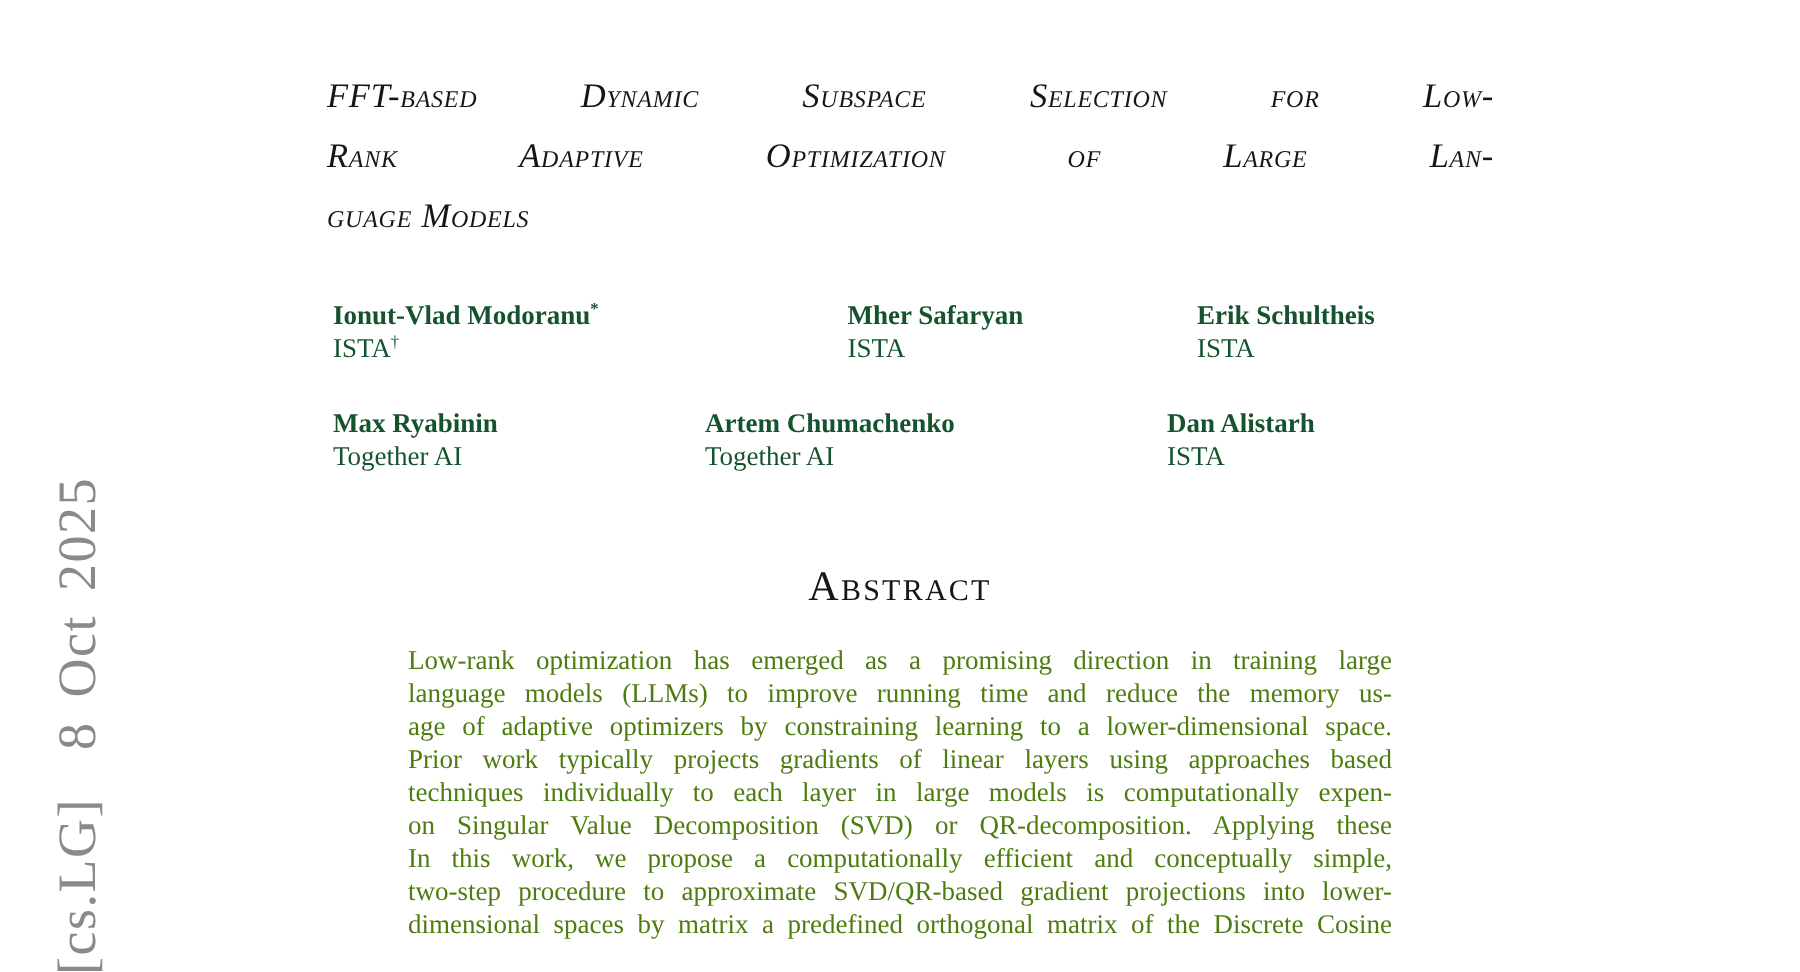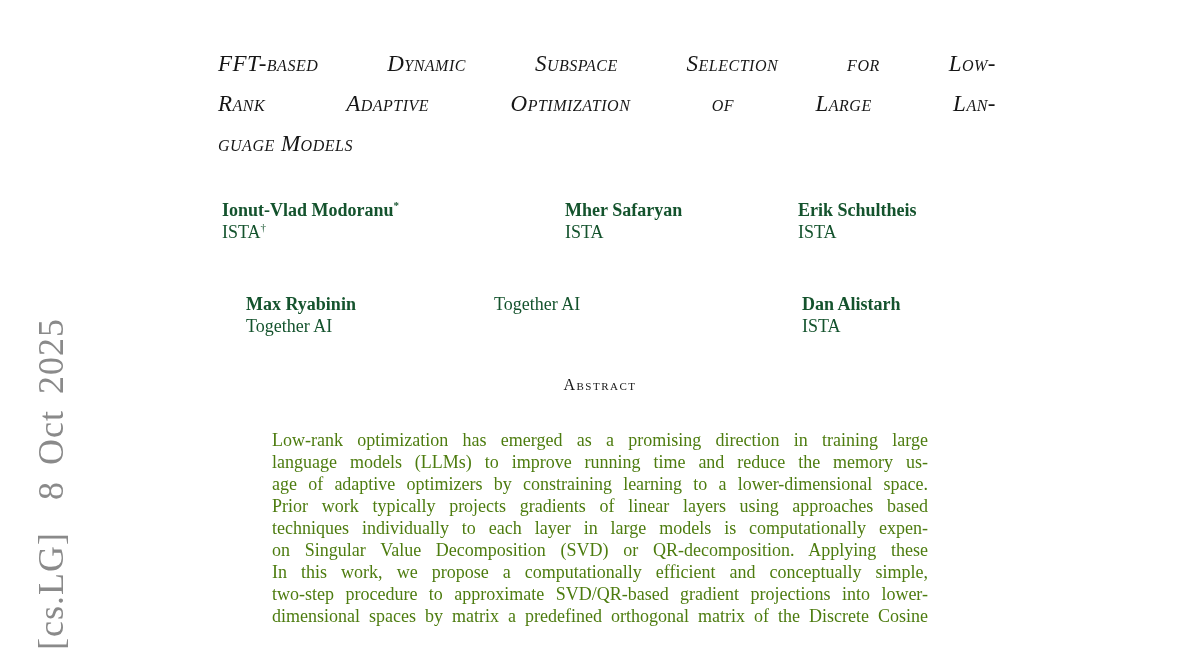--- a/index.html
+++ b/index.html
@@ -53,34 +53,34 @@
     font-size: 18px;
     line-height: 22px;
     color: #14532d;
   }
   .author .nm { font-weight: bold; }
   sup {
     font-size: 11px;
     line-height: 0;
   }
   .r1 { top: 199px; }
-  .r2 { top: 293px; margin-left: 24px; }
+  .r2 { top: 271px; }
   .c11 { left: 222px; }
   .c12 { left: 565px; }
   .c13 { left: 798px; }
   .c21 { left: 222px; }
   .c22 { left: 470px; }
   .c23 { left: 778px; }
   .abs-heading {
     position: absolute;
     left: 272px;
     top: 376px;
     width: 656px;
     text-align: center;
-    font-size: 16px;
+    font-size: 28px;
     font-variant: small-caps;
     letter-spacing: 1.5px;
     color: #161616;
   }
   .abs-body {
     position: absolute;
     left: 272px;
     top: 429px;
     width: 656px;
     font-size: 18px;
@@ -119,20 +119,21 @@
     <div class="nm"><span>Erik Schultheis</span><sup></sup></div>
     <div><span>ISTA</span><sup></sup></div>
   </div>
 
   <div class="author r2 c21">
     <div class="nm"><span>Max Ryabinin</span><sup></sup></div>
     <div><span>Together AI</span><sup></sup></div>
   </div>
 
   <div class="author r2 c22">
+    <div class="nm"><span>Artem Chumachenko</span><sup></sup></div>
     <div><span>Together AI</span><sup></sup></div>
   </div>
 
   <div class="author r2 c23">
     <div class="nm"><span>Dan Alistarh</span><sup></sup></div>
     <div><span>ISTA</span><sup></sup></div>
   </div>
 
   <div class="abs-heading">Abstract</div>
 

